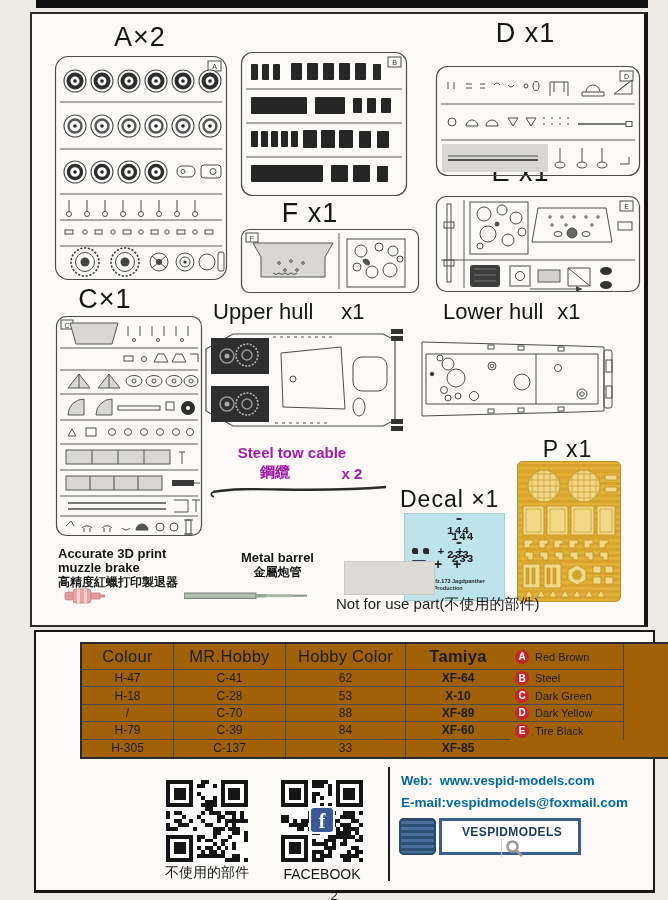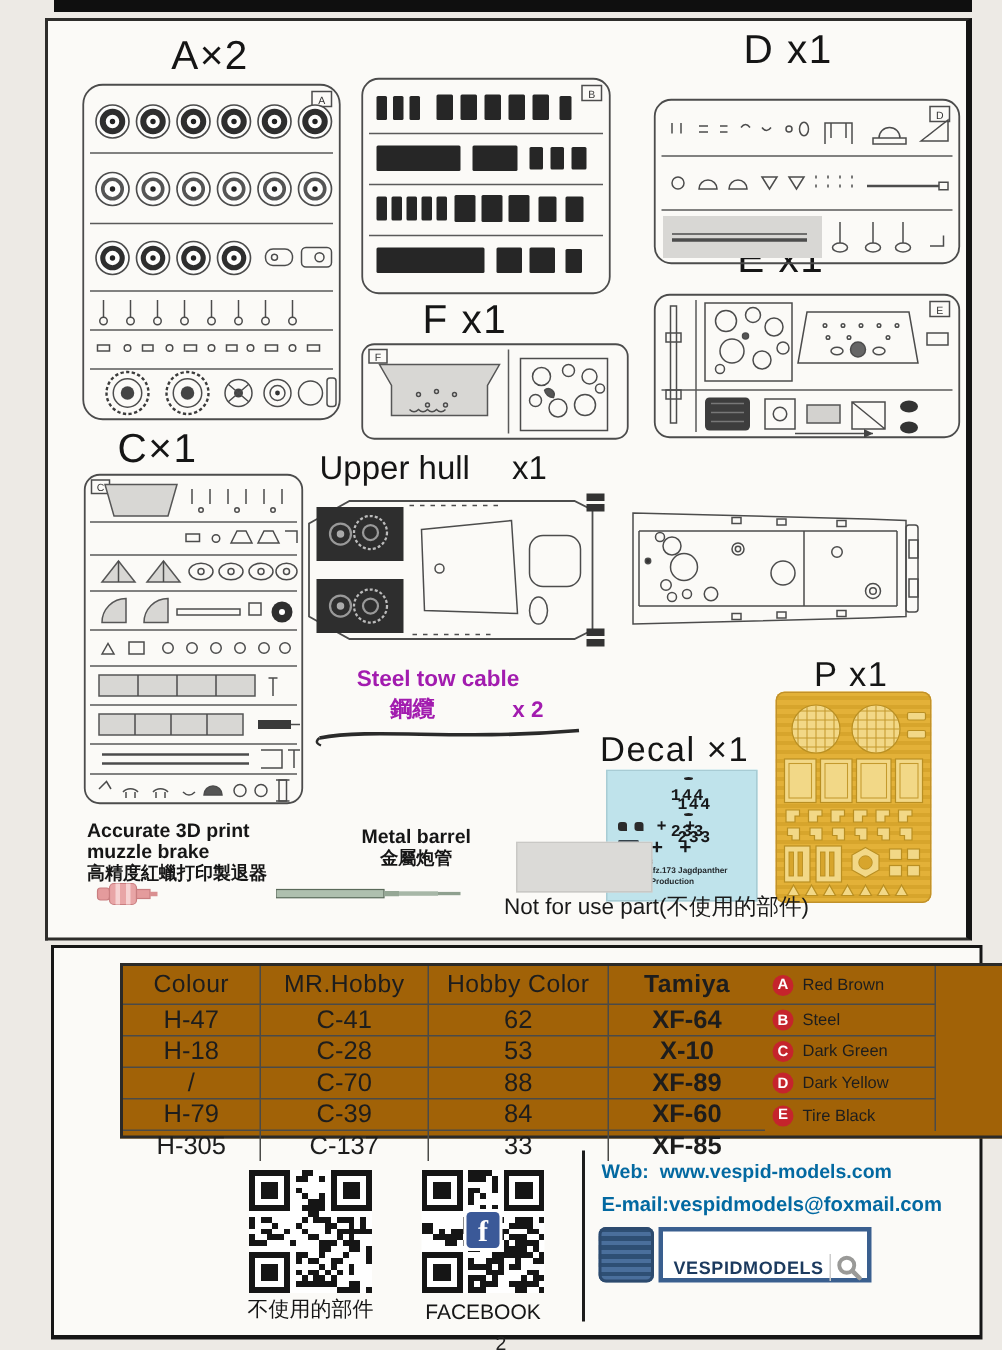--- a/index.html
+++ b/index.html
@@ -51,37 +51,37 @@
   svg .pel{stroke:#c49a2e;stroke-width:0.7;fill:none;}
   
   .gray-part{left:344px;top:561px;width:91px;height:34px;background:#dbdad7;box-shadow:0 0 0 1px #c9c8c5 inset;}
   
   .ctable{left:80px;top:642px;width:597px;height:117px;border:2px solid #2b2a28;background:#a16207;
           display:grid;grid-template-columns:92px 112px 120px 104px 114px;grid-template-rows:26px repeat(5,1fr);box-sizing:border-box;}
   .tc{border-right:1px solid #4a4a48;border-bottom:1px solid #4a4a48;display:flex;align-items:center;justify-content:center;color:#1d1d1d;}
   .tc.last{border-right:none;font-weight:bold;}
   .tc.bot{border-bottom:none;}
   .th{font-size:16.5px;letter-spacing:.3px;}
-  .td{font-size:17px;text-align:right;}
+  .td{font-size:12px;text-align:right;}
   .name-cell{justify-content:flex-start;padding-left:5px;gap:6px;font-size:11px;}
   .badge{width:14px;height:14px;border-radius:50%;background:#c5242c;color:#fff;font-weight:bold;
          font-size:10px;display:flex;align-items:center;justify-content:center;flex:0 0 auto;}
   
   .qr{width:82px;height:82px;background:#fff;position:absolute;}
   .qr-label{font-size:14px;color:#161616;text-align:center;}
   .fb-overlay{position:absolute;left:28px;top:26px;width:26px;height:28px;background:#fff;
               display:flex;align-items:center;justify-content:center;}
   .fb-f{width:22px;height:24px;background:#3b5998;color:#fff;border-radius:3px;
         font:bold 20px "Liberation Serif",serif;display:flex;align-items:flex-end;justify-content:center;line-height:22px;}
   .v-divider{left:388px;top:767px;width:2px;height:114px;background:#1c1c1c;}
   .contact{font-weight:bold;font-size:13px;color:#0369a1;white-space:pre;}
   .search-widget{left:399px;top:818px;display:flex;gap:3px;align-items:stretch;height:37px;}
   .search-stripes{width:37px;border-radius:5px;box-shadow:0 0 0 2px #2c4a6e inset;
                   background:repeating-linear-gradient(180deg,#2e4f74 0 3px,#4a6f9c 3px 6px);}
-  .search-field{width:126px;border:3px solid #3a5f8f;background:#fff;display:flex;align-items:center;padding:17px 3px 0 7px;}
+  .search-field{width:126px;border:3px solid #3a5f8f;background:#fff;display:flex;align-items:center;padding:4px 3px 0 7px;flex-direction:column;}
   .search-brand{font-weight:bold;font-size:12px;color:#1c3a5e;letter-spacing:.4px;flex:1;}
   .search-mag{border-left:1px solid #ccc;padding-left:3px;display:flex;align-items:center;}
   .page-num{left:300px;top:888px;width:68px;text-align:center;font-size:13px;color:#222;}
 </style>
 </head>
 <body>
 
 <div id="page">
 
   <div class="abs top-bar"></div>
@@ -413,20 +413,23 @@
       <path d="M82 216 a6 6 0 0 1 12 0 z" fill="#555"></path>
       <circle cx="106" cy="213" r="4"></circle>
         <circle cx="120" cy="213" r="4"></circle>
       <rect x="132" y="206" width="5" height="14"></rect>
         <path d="M130 206 h9 M130 220 h9"></path>
     </g>
   </svg>
 
   <div class="abs hull-title" style="left:213px;top:299px">
     <span>Upper hull</span><span class="qty">x1</span>
+  </div>
+  <div class="abs hull-title lower" style="left:443px;top:299px">
+    <span>Lower hull</span><span class="qty">x1</span>
   </div>
 
   <svg class="abs" style="left:203px;top:327px" width="202" height="106" viewBox="0 0 202 106">
     <path class="fr" d="M3 22 L30 7 L180 7 L192 13 L192 93 L180 99 L30 99 L3 84 Z"></path>
     <g>
       <rect x="8" y="11" width="58" height="36" fill="#2e2e2e"></rect>
       <circle cx="24" cy="29" r="7" fill="none" stroke="#999" stroke-width="1.5"></circle>
         <circle cx="24" cy="29" r="2.5" fill="#aaa"></circle>
       <circle cx="44" cy="28" r="11" fill="none" stroke="#bbb" stroke-width="1.5" stroke-dasharray="2,1.4"></circle>
         <circle cx="44" cy="28" r="5" fill="none" stroke="#999" stroke-width="1.5"></circle>

